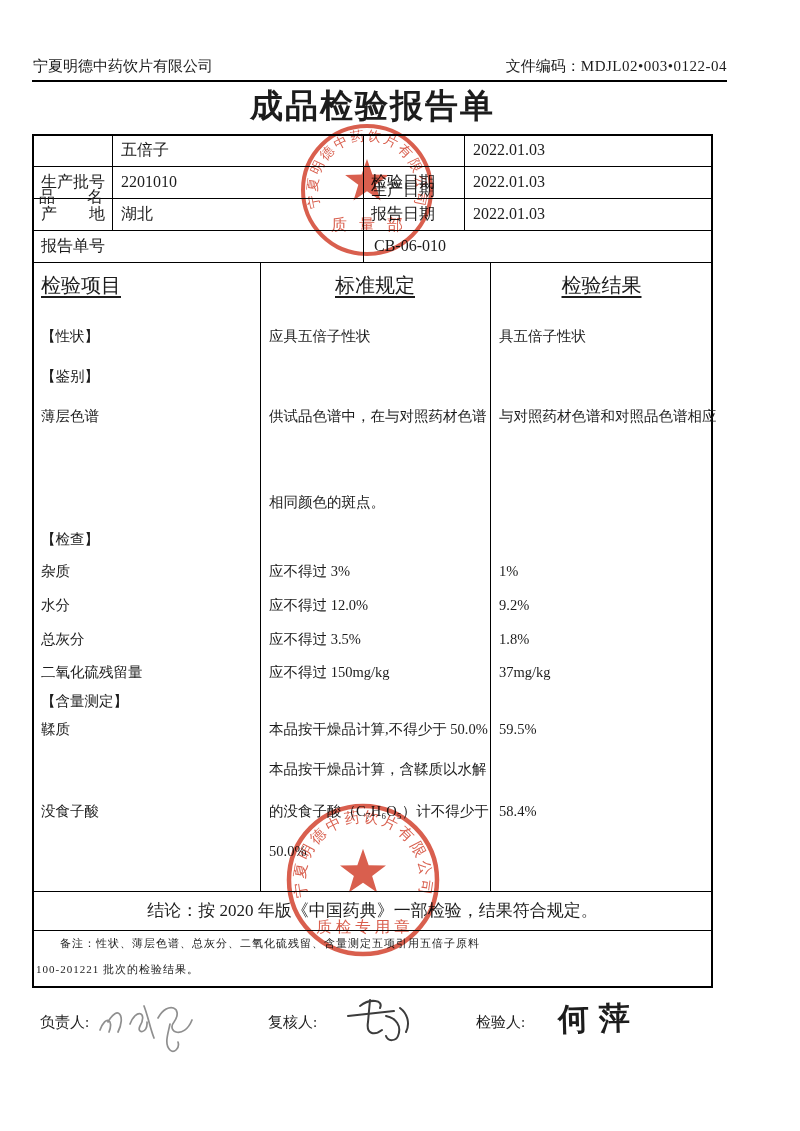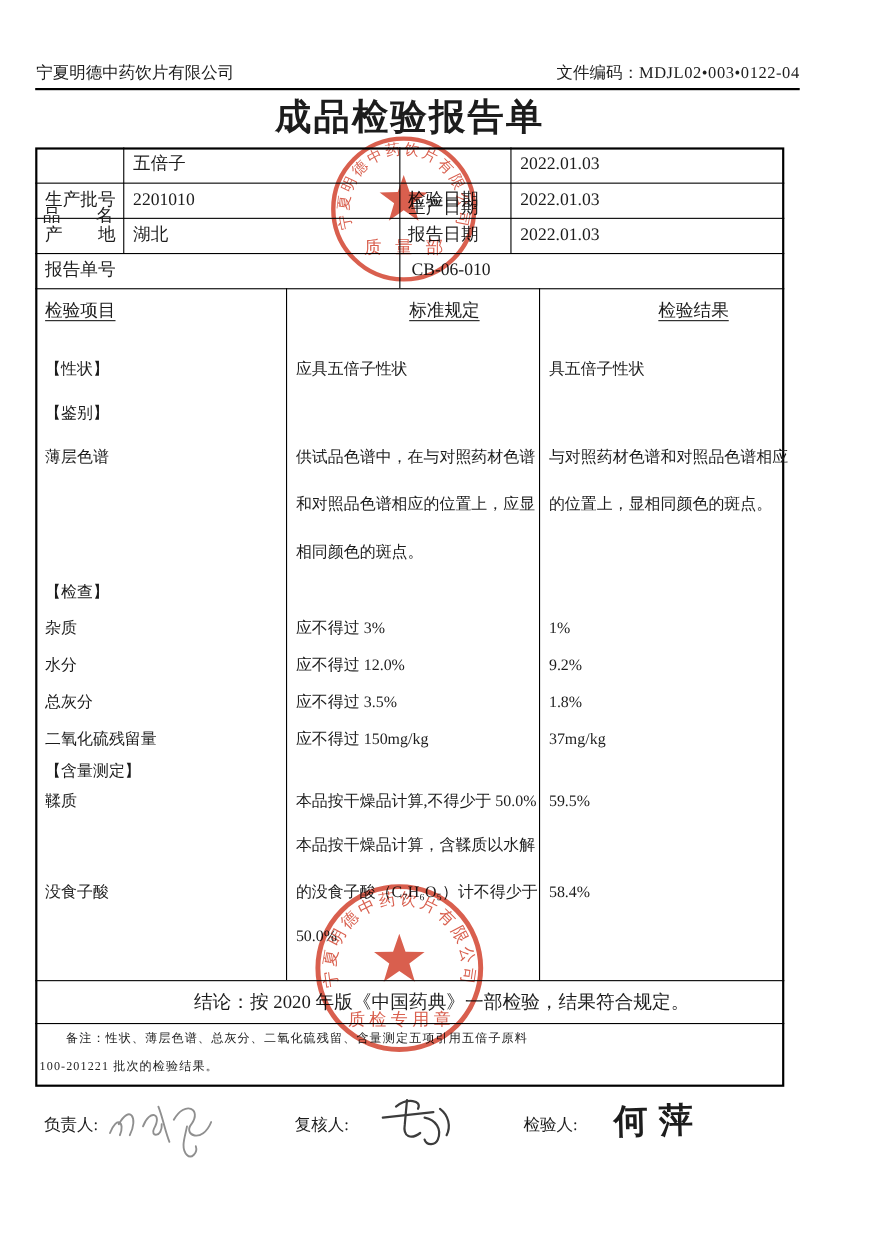--- a/index.html
+++ b/index.html
@@ -8,22 +8,22 @@
     background:#ffffff; overflow:hidden;
     font-family:"Liberation Serif","DejaVu Serif",serif;
     color:#1c1c1c;
   }
   .abs { position:absolute; }
   .line { position:absolute; background:#000; }
   .t16 { font-size:16px; line-height:32px; white-space:nowrap; }
   .t15 { font-size:14.5px; line-height:22px; white-space:nowrap; }
   .hdrsmall { font-size:15px; white-space:nowrap; }
   .title { font-size:33px; font-weight:bold; letter-spacing:2px; white-space:nowrap; }
-  .colhead { font-size:16px; text-decoration:underline; text-underline-offset:4px; white-space:nowrap; }
-  .center { text-align:center;padding-left:29px; }
+  .colhead { font-size:20px; text-decoration:underline; text-underline-offset:4px; white-space:nowrap; }
+  .center { text-align:center; }
   .stamp { mix-blend-mode:multiply; opacity:0.85; }
   .sig { mix-blend-mode:multiply; }
   .inspect-row { position:absolute; left:32px; width:550px; height:22px; }
   .inspect-row .c1 { position:absolute; left:9px; }
   .inspect-row .c2 { position:absolute; left:237px; }
   .inspect-row .c3 { position:absolute; left:467px; }
   .remark { font-size:11px; letter-spacing:1px; white-space:nowrap; }
   .inspector-name { font-size:31px; font-weight:bold; letter-spacing:10px; transform:rotate(-1.5deg); white-space:nowrap; }
 </style>
 </head>
@@ -84,25 +84,20 @@
   <div class="inspect-row t15" style="top:365px;">
     <span class="c1">【鉴别】</span>
     <span class="c2"></span>
     <span class="c3"></span>
   </div>
   <div class="inspect-row t15" style="top:405px;">
     <span class="c1">薄层色谱</span>
     <span class="c2">供试品色谱中，在与对照药材色谱</span>
     <span class="c3">与对照药材色谱和对照品色谱相应</span>
   </div>
-  <div class="inspect-row t15" style="top:448px;">
-    <span class="c1"></span>
-    <span class="c2">和对照品色谱相应的位置上，应显</span>
-    <span class="c3">的位置上，显相同颜色的斑点。</span>
-  </div>
   <div class="inspect-row t15" style="top:491px;">
     <span class="c1"></span>
     <span class="c2">相同颜色的斑点。</span>
     <span class="c3"></span>
   </div>
   <div class="inspect-row t15" style="top:528px;">
     <span class="c1">【检查】</span>
     <span class="c2"></span>
     <span class="c3"></span>
   </div>

